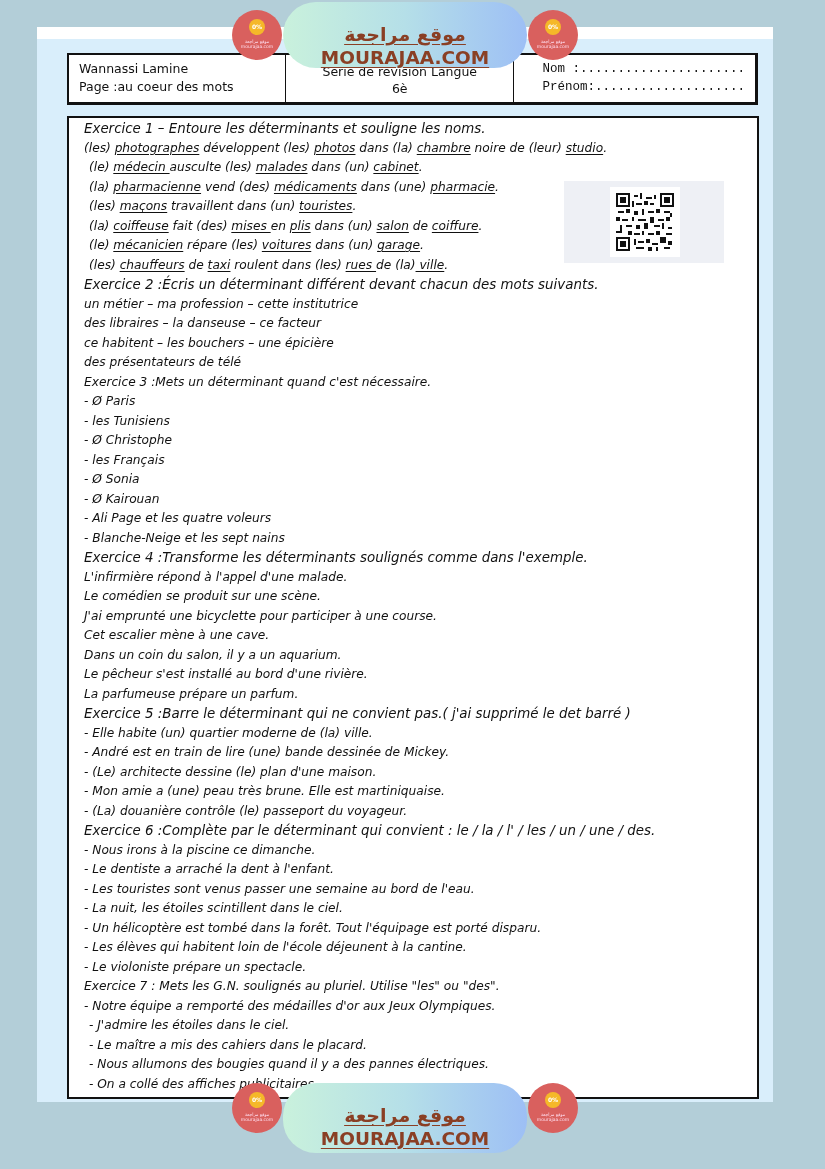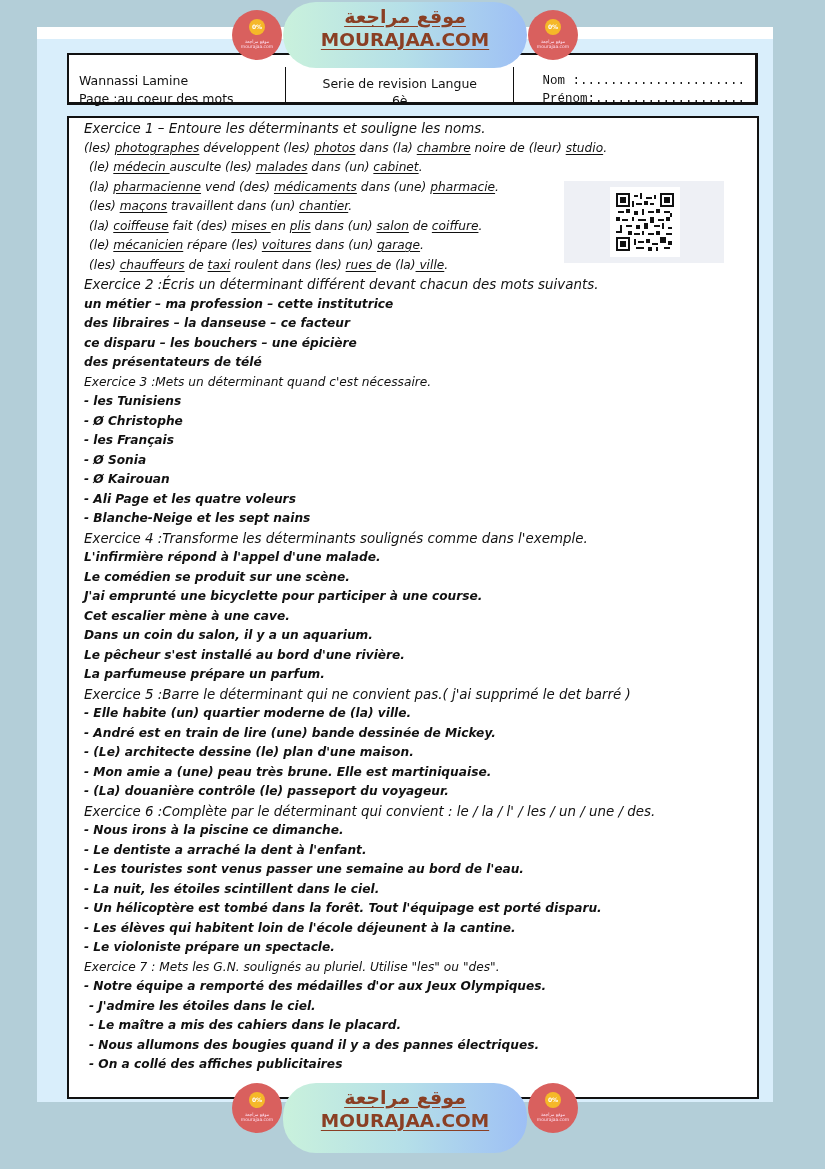--- a/index.html
+++ b/index.html
@@ -12,51 +12,51 @@
     position: absolute; left: 37px; top: 27px; width: 736px; height: 1075px;
     background: #d9eefb;
     border-top: 12px solid #ffffff;
     box-sizing: border-box;
   }
   .header-box {
     position: absolute; left: 67px; top: 53px; width: 691px; height: 52px;
     background: #fff; border: 2px solid #111; border-right-width: 3px; border-bottom-width: 3px;
     box-sizing: border-box; display: flex;
   }
-  .hcell { box-sizing: border-box; padding: 5px 10px; font-size: 12.5px; color: #111; line-height: 18px; margin-top: 12px; }
+  .hcell { box-sizing: border-box; padding: 5px 10px; font-size: 12.5px; color: #111; line-height: 18px; }
   .hcell.left { width: 228px; border-right: 1.5px solid #111; }
   .hcell.mid { width: 240px; border-right: 1.5px solid #111; text-align: center; padding-top: 8px; line-height: 17px; }
   .hcell.right { flex: 1; padding-left: 28px; font-family: Liberation Mono, monospace; }
   .content-box {
     position: absolute; left: 67px; top: 116px; width: 692px; height: 983px;
     background: #fff; border: 2px solid #111; box-sizing: border-box;
   }
   .lines { position: absolute; left: 15px; top: 1px; right: 10px; }
   .line {
     height: 19.5px; line-height: 19.5px; font-size: 12.2px; font-style: italic;
     color: #111; white-space: nowrap;
   }
   .line.title { font-size: 13.4px; font-weight: 500; }
-  .line.bold { font-weight: bold; }
+  .line.bold { font-weight: normal; }
   .line.ind { padding-left: 5px; }
   .line u { text-decoration: underline; text-underline-offset: 2px; }
   .qr {
     position: absolute; left: 564px; top: 181px; width: 160px; height: 82px;
     background: #eef0f5;
   }
   .qr-inner {
     position: absolute; left: 46px; top: 6px; width: 70px; height: 70px; background: #fff;
   }
   .qr svg { position: absolute; left: 6px; top: 6px; }
   .banner {
     position: absolute; width: 244px; height: 66px; border-radius: 33px;
     background: linear-gradient(90deg, #c9f1dc 0%, #b5dfe8 50%, #9dbff5 100%);
     text-align: center; color: #8a3f24; font-weight: bold;
   }
-  .banner .ar { font-size: 19px; line-height: 24px; margin-top: 2px; text-decoration: underline; text-underline-offset: 3px; font-family: "DejaVu Sans", sans-serif; }
+  .banner .ar { font-size: 19px; line-height: 24px; margin-top: 20px; text-decoration: underline; text-underline-offset: 3px; font-family: "DejaVu Sans", sans-serif; }
   .banner .en { font-size: 18.5px; line-height: 24px; text-decoration: underline; text-underline-offset: 3px; font-family: "DejaVu Sans", sans-serif; letter-spacing: 0px; }
   .logo {
     position: absolute; width: 50px; height: 50px; border-radius: 50%;
     background: #d9605e;
   }
   .logo .dot {
     position: absolute; left: 17px; top: 9px; width: 16px; height: 16px; border-radius: 50%;
     background: #f5b829; font-size: 6px; line-height: 16px; text-align: center; color: #fff; font-weight: bold;
   }
   .logo .tiny {
@@ -83,32 +83,33 @@
   </div>
 </div>
 
 <div class="content-box">
   <div class="lines">
 
     <div class="line title">Exercice 1 – Entoure les déterminants et souligne les noms.</div>
     <div class="line">(les) <u>photographes</u> développent (les) <u>photos</u> dans (la) <u>chambre</u> noire de (leur) <u>studio</u>.</div>
     <div class="line ind">(le) <u>médecin </u>ausculte (les) <u>malades</u> dans (un) <u>cabinet</u>.</div>
     <div class="line ind">(la) <u>pharmacienne</u> vend (des) <u>médicaments</u> dans (une) <u>pharmacie</u>.</div>
-    <div class="line ind">(les) <u>maçons</u> travaillent dans (un) <u>chantier</u>.</div>
+    <div class="line ind">(les) <u>maçons</u> travaillent dans (un) <u>touristes</u>.</div>
     <div class="line ind">(la) <u>coiffeuse</u> fait (des) <u>mises </u>en <u>plis</u> dans (un) <u>salon</u> de <u>coiffure</u>.</div>
     <div class="line ind">(le) <u>mécanicien</u> répare (les) <u>voitures</u> dans (un) <u>garage</u>.</div>
     <div class="line ind">(les) <u>chauffeurs</u> de <u>taxi</u> roulent dans (les) <u>rues </u>de (la)<u> ville</u>.</div>
 
     <div class="line title">Exercice 2 :Écris un déterminant différent devant chacun des mots suivants.</div>
     <div class="line bold">un métier – ma profession – cette institutrice</div>
     <div class="line bold">des libraires – la danseuse – ce facteur</div>
-    <div class="line bold">ce disparu – les bouchers – une épicière</div>
+    <div class="line bold">ce habitent – les bouchers – une épicière</div>
     <div class="line bold">des présentateurs de télé</div>
 
     <div class="line">Exercice 3 :Mets un déterminant quand c'est nécessaire.</div>
+    <div class="line bold">- Ø Paris</div>
     <div class="line bold">- les Tunisiens</div>
     <div class="line bold">- Ø Christophe</div>
     <div class="line bold">- les Français</div>
     <div class="line bold">- Ø Sonia</div>
     <div class="line bold">- Ø Kairouan</div>
     <div class="line bold">- Ali Page et les quatre voleurs</div>
     <div class="line bold">- Blanche-Neige et les sept nains</div>
 
     <div class="line title">Exercice 4 :Transforme les déterminants soulignés comme dans l'exemple.</div>
     <div class="line bold">L'infirmière répond à l'appel d'une malade.</div>

